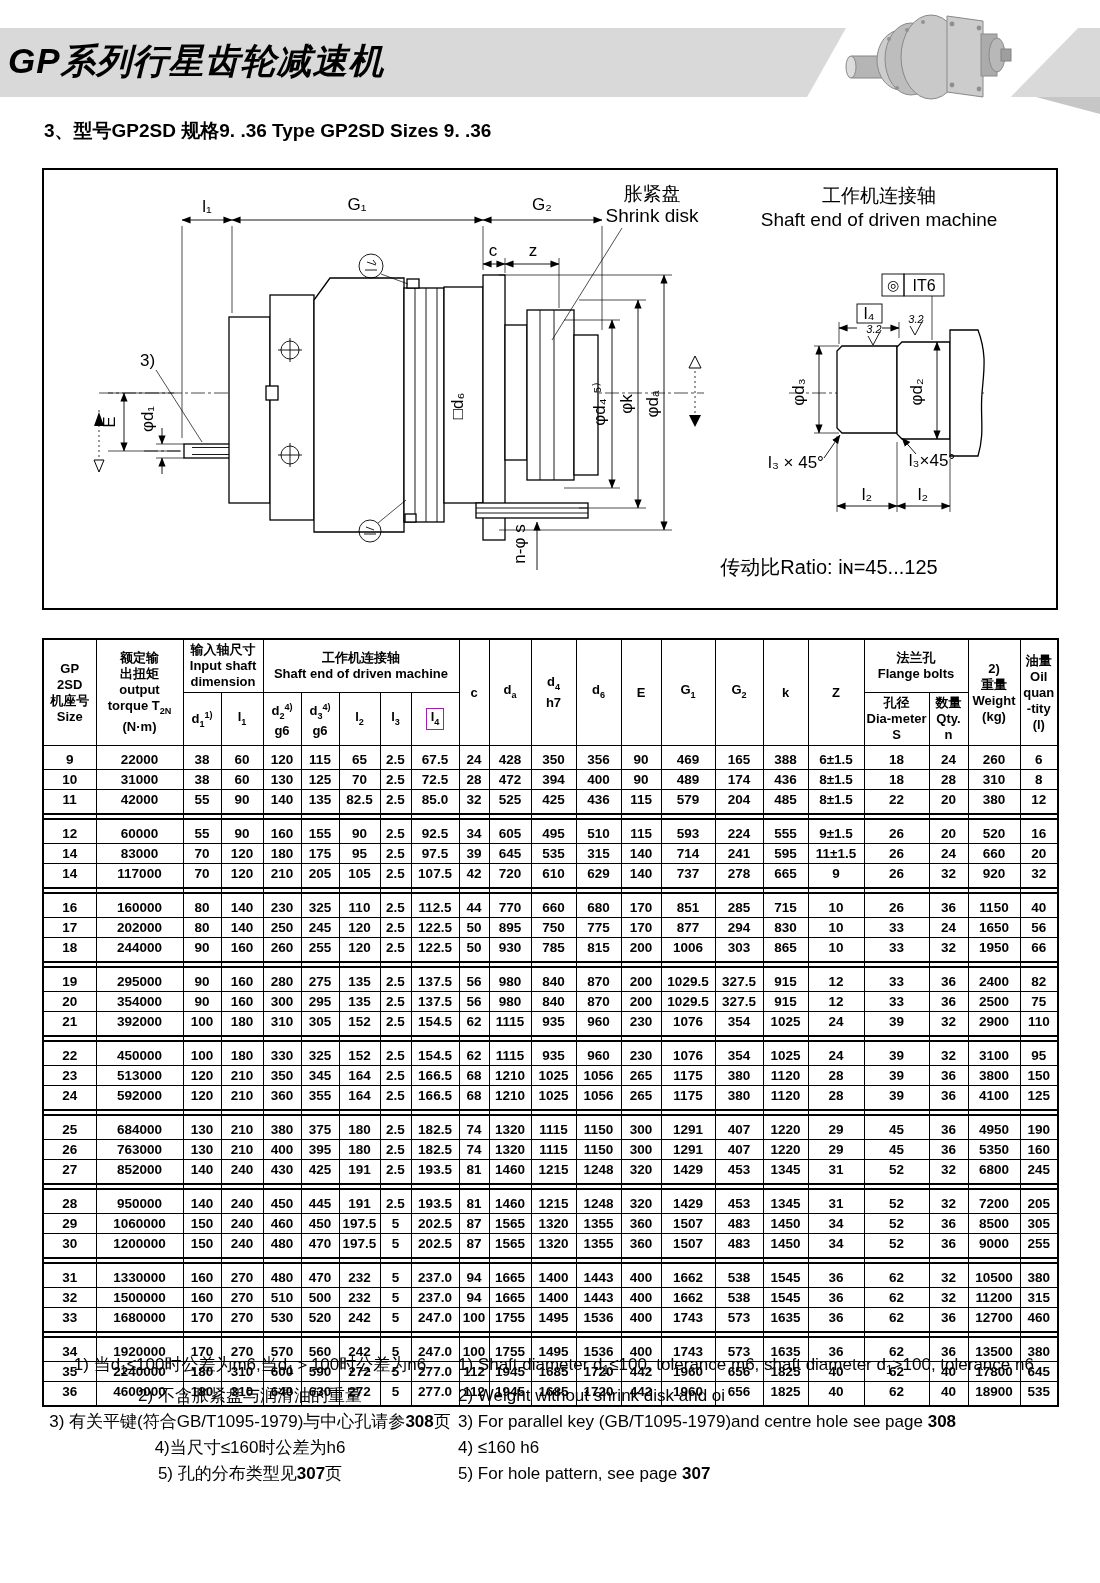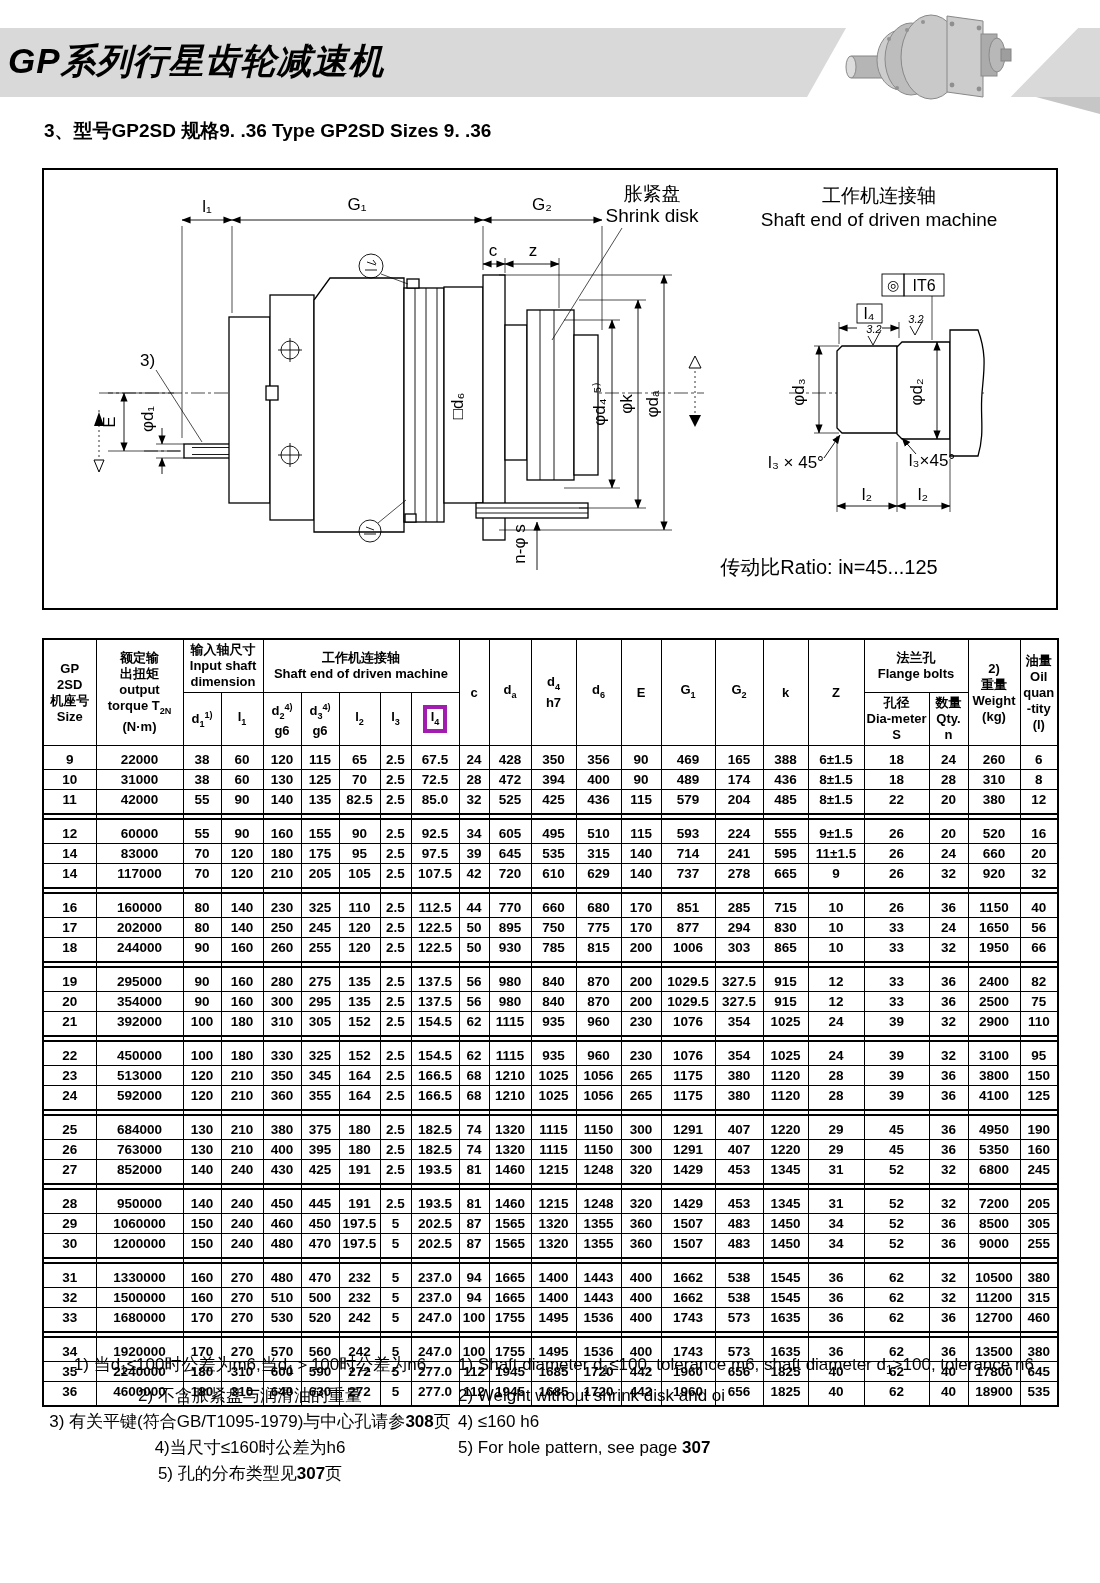--- a/index.html
+++ b/index.html
@@ -34,21 +34,21 @@
   .small{font-size:11px;font-style:italic;text-anchor:middle;}
   
   .spec-table{position:absolute;left:42px;top:638px;width:1016px;border-collapse:collapse;
     table-layout:fixed;border:2px solid #000;}
   .spec-table th,.spec-table td{border:1px solid #000;text-align:center;vertical-align:middle;}
   .spec-table th{font-size:13px;font-weight:bold;padding:2px 0;line-height:16px;}
   .spec-table td{font-size:13.5px;padding:0;line-height:19px;font-weight:bold;}
   .spec-table tbody.grp tr:first-child td{padding-top:4px;}
   .spec-table tbody.grp tr:last-child td{padding-bottom:4px;}
   .spec-table tbody.gapb td{height:3px;padding:0;border-top:2px solid #000;border-bottom:2px solid #000;}
-  .boxed{display:inline-block;border:4px solid #a21caf;padding:0 4px;line-height:15px;}
+  .boxed{display:inline-block;border:1px solid #a21caf;padding:0 4px;line-height:15px;}
   sub{font-size:70%;}
   sup{font-size:70%;}
   
   .notes-zh{position:absolute;left:45px;top:1352px;width:410px;font-size:17px;line-height:26px;text-align:center;}
   .notes-en{position:absolute;left:458px;top:1352px;width:610px;font-size:17px;line-height:26px;}
   .notes-zh ul,.notes-en ul{list-style:none;margin:0;padding:0;}
 </style>
 </head>
 <body>
 
@@ -1184,16 +1184,17 @@
       <li>2) 不含胀紧盘与润滑油的重量</li>
       <li>3) 有关平键(符合GB/T1095-1979)与中心孔请参<b>308</b>页</li>
       <li>4)当尺寸≤160时公差为h6</li>
       <li>5) 孔的分布类型见<b>307</b>页</li>
     </ul>
   </div>
 <div class="notes-en">
     <ul>
       <li>1) Shaft diameter d<sub>1</sub>≤100, tolerance m6, shaft diameter d<sub>1</sub>&gt;100, tolerance n6</li>
       <li>2) Weight without shrink disk and oi</li>
+      <li>3) For parallel key (GB/T1095-1979)and centre hole see page <b>308</b></li>
       <li>4) ≤160 h6</li>
       <li>5) For hole pattern, see page <b>307</b></li>
     </ul>
   </div>
 
 </body></html>

